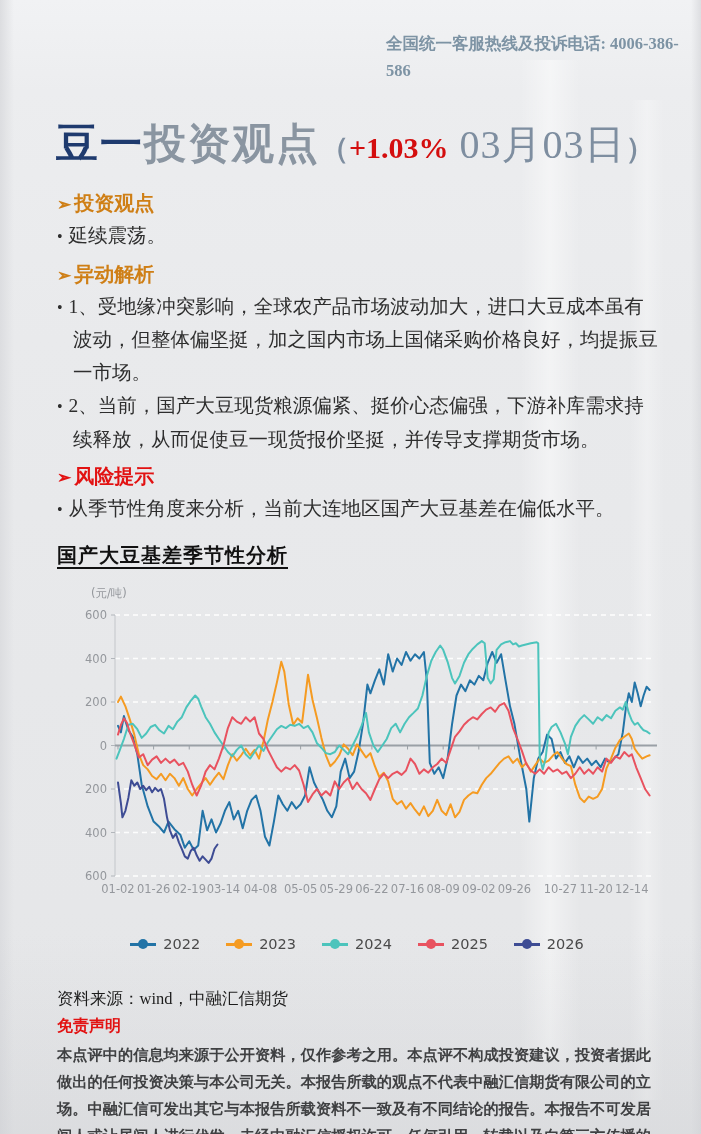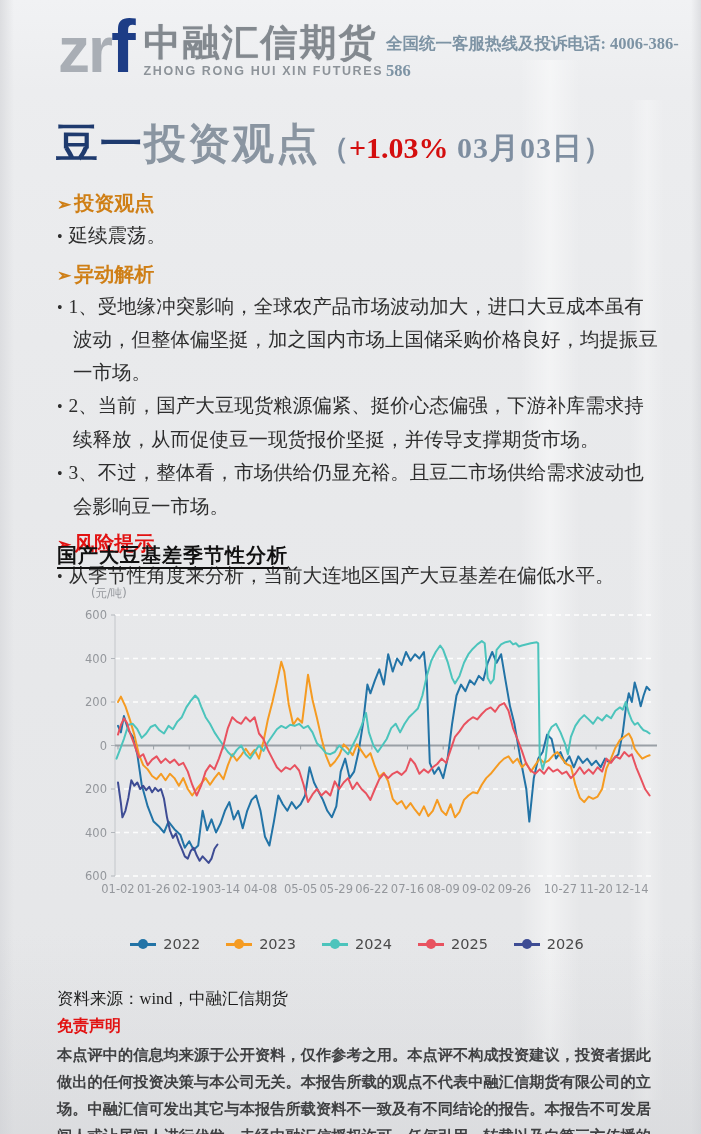--- a/index.html
+++ b/index.html
@@ -23,21 +23,21 @@
   #logo-cn{font-family:"Liberation Sans","DejaVu Sans",sans-serif;font-weight:bold;font-size:37px;line-height:38px;color:#83898f;letter-spacing:2px;text-shadow:0 0 1px #b8bcc1;}
   #logo-en{font-family:"Liberation Sans","DejaVu Sans",sans-serif;font-weight:bold;font-size:12.5px;color:#8d9399;letter-spacing:1.6px;margin-top:2px;}
   #contact{position:absolute;left:386px;top:30px;color:#7d93a4;font-weight:bold;font-size:16.5px;line-height:27px;}
 
   
   #report-title{position:absolute;left:56px;top:116px;white-space:nowrap;}
   #title-main-blue{font-size:42px;font-weight:bold;color:#1e3a6e;letter-spacing:2px;margin-top:8px;}
   #title-main-gray{font-size:42px;font-weight:bold;color:#8a95a1;letter-spacing:2px;}
   #title-paren{font-size:29px;font-weight:bold;color:#7e8ea0;}
   #title-change{font-size:30px;font-weight:bold;color:#d40e0e;}
-  #title-date{font-size:30px;font-weight:bold;color:#7e8ea0;letter-spacing:1px;}
+  #title-date{font-size:40px;font-weight:normal;color:#7e8ea0;letter-spacing:1px;}
 
   
   #sections{position:absolute;left:57px;top:183px;width:603px;}
   .sec-head{font-size:20px;font-weight:bold;margin:7px 0 3px 0;}
   .sec-head .arrow{font-size:17px;margin-right:3px;}
   .bullet{font-size:19.5px;color:#2e2e2e;line-height:32.5px;padding-left:16px;text-indent:-16px;margin:1px 0;}
   .bullet .dot{font-size:16px;margin-right:6px;}
 
   
   #chart-title-wrap{position:absolute;left:57px;top:542px;width:610px;text-align:left;}
@@ -60,42 +60,34 @@
 </head>
 <body>
 
 <div id="page">
   <div class="bg-band" id="band-left"></div>
   <div class="bg-band" id="band-right"></div>
   <div class="bg-band" id="band-mid"></div>
   <div class="bg-band" id="band-mid2"></div>
   <div class="bg-band" id="band-low"></div>
 
-  <div id="logo">
-    <div id="logo-zrf"><span class="zr">zr</span><span class="f">f</span></div>
-    <div id="logo-names">
-      <div id="logo-cn">中融汇信期货</div>
-      <div id="logo-en">ZHONG RONG HUI XIN FUTURES</div>
-    </div>
-  </div>
   <div id="contact">
     <div>全国统一客服热线及投诉电话: 4006-386-586</div>
   </div>
 
   <div id="report-title">
     <span id="title-main-blue">豆一</span><span id="title-main-gray">投资观点</span><span id="title-paren">（</span><span id="title-change">+1.03%</span><span id="title-date"> 03月03日</span><span id="title-paren">）</span>
   </div>
 
   <div id="sections">
       <div class="sec-head"><span class="arrow" style="color: rgb(207, 127, 22);">➢</span><span style="color: rgb(207, 127, 22);">投资观点</span></div>
       <div class="bullet"><span class="dot">•</span><span>延续震荡。</span></div>
       <div class="sec-head"><span class="arrow" style="color: rgb(207, 127, 22);">➢</span><span style="color: rgb(207, 127, 22);">异动解析</span></div>
       <div class="bullet"><span class="dot">•</span><span>1、受地缘冲突影响，全球农产品市场波动加大，进口大豆成本虽有波动，但整体偏坚挺，加之国内市场上国储采购价格良好，均提振豆一市场。</span></div>
       <div class="bullet"><span class="dot">•</span><span>2、当前，国产大豆现货粮源偏紧、挺价心态偏强，下游补库需求持续释放，从而促使豆一现货报价坚挺，并传导支撑期货市场。</span></div>
-      <div class="bullet"><span class="dot">•</span><span>3、不过，整体看，市场供给仍显充裕。且豆二市场供给需求波动也会影响豆一市场。</span></div>
       <div class="sec-head"><span class="arrow" style="color: rgb(226, 18, 18);">➢</span><span style="color: rgb(226, 18, 18);">风险提示</span></div>
       <div class="bullet"><span class="dot">•</span><span>从季节性角度来分析，当前大连地区国产大豆基差在偏低水平。</span></div>
     </div>
 
   <div id="chart-title-wrap">
     <span id="chart-title">国产大豆基差季节性分析</span>
   </div>
   <div id="chart-block">
     <svg id="chart-svg" width="605" height="330">
         <line x1="30" x2="570" y1="32" y2="32" stroke="#ffffff" stroke-width="1.6" stroke-dasharray="5 4" opacity="0.95"></line>

